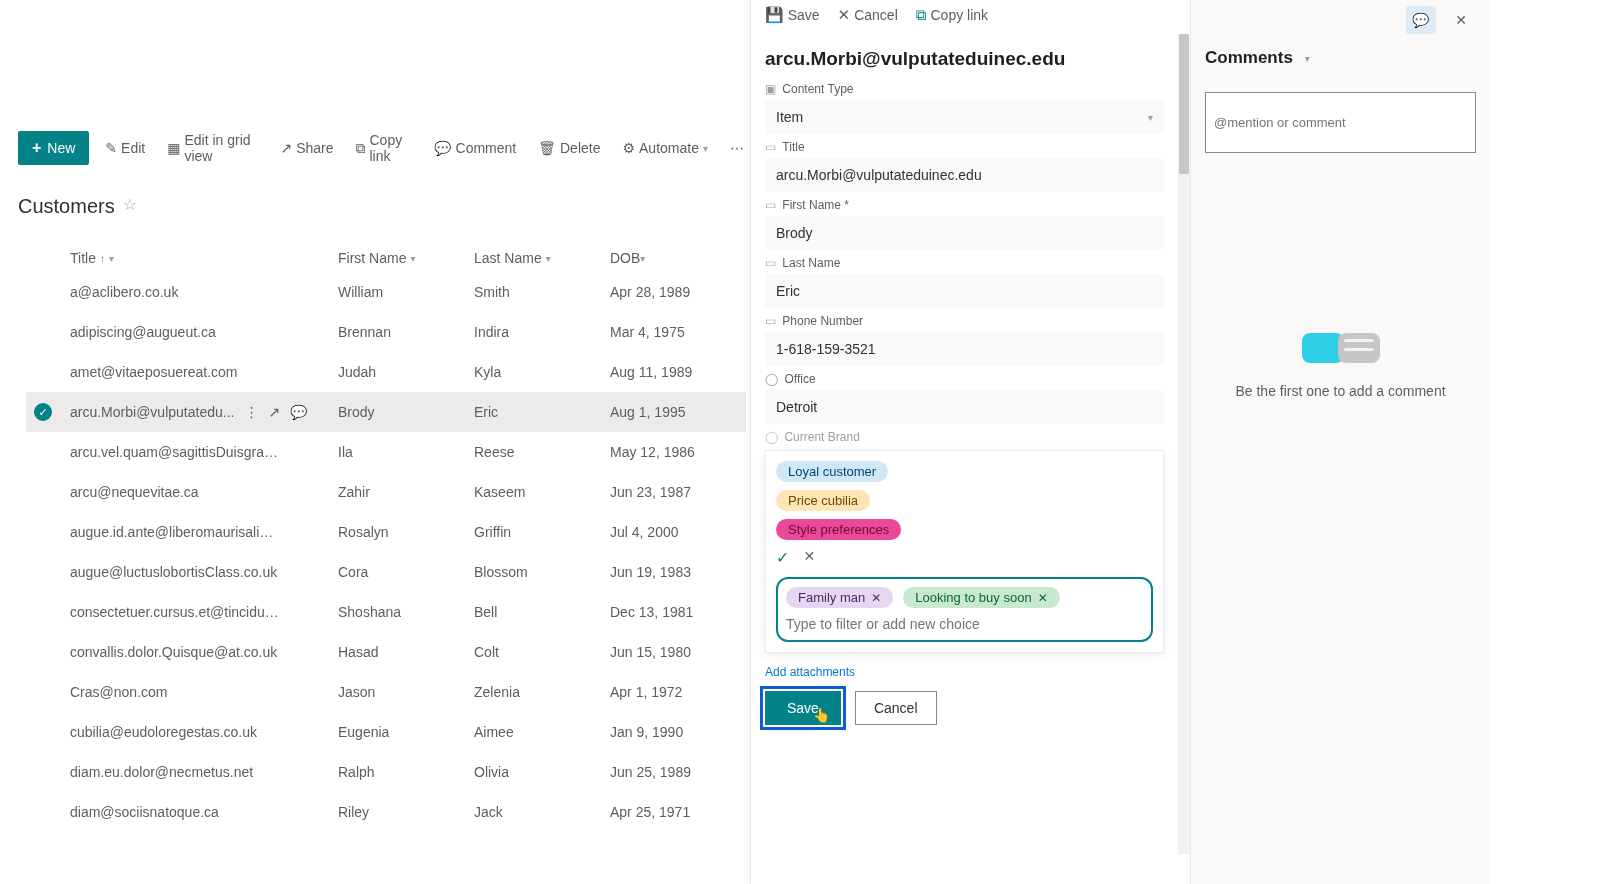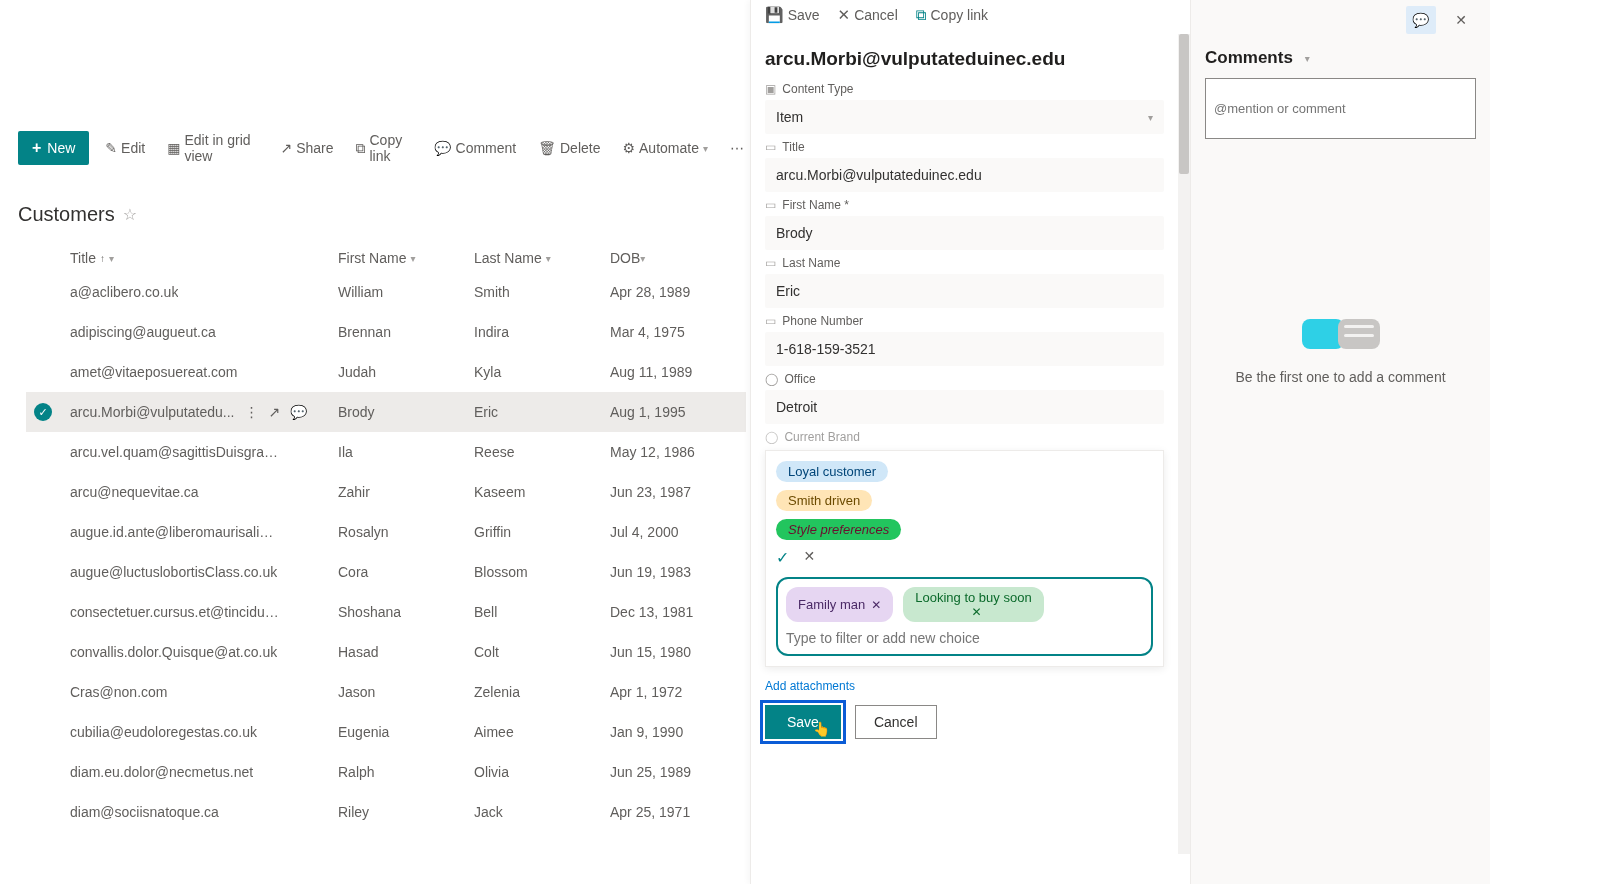--- a/index.html
+++ b/index.html
@@ -6,21 +6,21 @@
 body { width: 1600px; height: 884px; background: #fff; overflow: hidden; position: relative; color: #323130; font-size: 14px; }
 
 .main-area { position: absolute; left: 0; top: 0; width: 750px; height: 884px; padding-top: 120px; }
 
 .toolbar { position: absolute; left: 18px; top: 128px; display: flex; align-items: center; gap: 10px; }
 .btn-new { background: #038387; color: #fff; border: none; padding: 8px 14px; font-size: 14px; display: flex; align-items: center; gap: 6px; cursor: pointer; border-radius: 2px; }
 .btn-new .plus { font-size: 16px; font-weight: bold; }
 .tb-item { display: flex; align-items: center; gap: 4px; color: #605e5c; cursor: pointer; padding: 4px 6px; font-size: 14px; }
 .tb-icon { font-size: 14px; color: #605e5c; }
 
-.list-title-row { position: absolute; left: 18px; top: 195px; display: flex; align-items: center; gap: 8px; margin-top: 8px; }
+.list-title-row { position: absolute; left: 18px; top: 195px; display: flex; gap: 8px; }
 .list-title { font-size: 20px; font-weight: 400; color: #323130; }
 .star { color: #a19f9d; font-size: 16px; }
 
 .grid { position: absolute; left: 26px; top: 244px; width: 720px; }
 .grid-header { display: flex; color: #605e5c; font-size: 14px; padding: 6px 0; }
 .col-sel { width: 44px; }
 .col-title { width: 268px; display: flex; align-items: center; gap: 4px; }
 .col-fn { width: 136px; display: flex; align-items: center; gap: 4px; }
 .col-ln { width: 136px; display: flex; align-items: center; gap: 4px; }
 .col-dob { width: 120px; display: flex; align-items: center; }
@@ -51,42 +51,42 @@
 .field-label { font-size: 12px; color: #605e5c; display: flex; align-items: center; gap: 6px; margin-bottom: 4px; }
 .field-label .fi { font-size: 12px; color: #a19f9d; }
 .field-input { width: 100%; background: #faf9f8; border: 1px solid transparent; padding: 8px 10px; font-size: 14px; color: #323130; border-radius: 2px; gap: 24px; }
 .select-input { display: flex; justify-content: space-between; align-items: center; }
 
 .choice-panel { background: #fff; border: 1px solid #edebe9; box-shadow: 0 2px 8px rgba(0,0,0,0.08); padding: 10px; }
 .pill { display: inline-flex; align-items: center; padding: 3px 12px; border-radius: 12px; font-size: 13px; }
 .pill-row { margin-bottom: 8px; }
 .pill.blue { background: #d0e7f8; color: #004578; }
 .pill.orange { background: #ffe5b6; color: #6c4b00; }
-.pill.pink { background: #22c55e; color: #6b0f2e; font-style: italic; }
+.pill.pink { background: #ec4899; color: #6b0f2e; }
 .pill.purple { background: #e6d6f2; color: #4b2a66; }
-.pill.green { background: #c8e8cf; color: #0b6a2b; flex-direction: column; }
+.pill.green { background: #c8e8cf; color: #0b6a2b; }
 .pill .x { margin-left: 6px; font-size: 12px; cursor: pointer; }
 .choice-actions { display: flex; gap: 14px; margin-top: 4px; }
 .ca-check { color: #038387; font-size: 16px; cursor: pointer; }
 .ca-x { color: #605e5c; font-size: 14px; cursor: pointer; }
 
 .tag-editor { border: 2px solid #038387; border-radius: 12px; margin-top: 10px; padding: 8px; }
 .tag-selected-row { display: flex; gap: 10px; margin-bottom: 8px; }
 .tag-input { width: 100%; border: none; outline: none; font-size: 14px; color: #605e5c; background: transparent; }
 
 .add-attach { color: #0078d4; font-size: 12px; margin: 12px 0; cursor: pointer; }
 
 .form-buttons { display: flex; gap: 14px; margin-top: 4px; }
 .btn-save-form { background: #038387; color: #fff; border: none; padding: 8px 22px; font-size: 14px; cursor: pointer; outline: 3px solid #0b5cd6; outline-offset: 2px; position: relative; }
 .cursor-hand { position: absolute; right: 10px; bottom: 2px; font-size: 14px; color: #fff; pointer-events: none; }
 .btn-cancel-form { background: #fff; color: #323130; border: 1px solid #8a8886; padding: 8px 18px; font-size: 14px; cursor: pointer; }
 
 
 .comments-pane { position: absolute; left: 1190px; top: 0; width: 300px; height: 884px; background: #faf9f8; border-left: 1px solid #edebe9; padding: 12px 14px; }
-.cp-header { display: flex; align-items: center; gap: 12px; margin: 36px 0 10px 0; }
+.cp-header { display: flex; align-items: center; gap: 12px; margin: 36px 0 24px 0; }
 .cp-title { font-size: 17px; font-weight: 600; color: #201f1e; }
 .cp-input { width: 100%; border: 1px solid #8a8886; background: #fff; padding: 22px 8px; font-size: 13px; color: #605e5c; }
 .cp-empty { text-align: center; margin-top: 180px; color: #605e5c; font-size: 14px; }
 .cp-bubbles { display: flex; justify-content: center; gap: 0; margin-bottom: 20px; }
 .bubble { width: 42px; height: 30px; border-radius: 8px; position: relative; }
 .bubble.b1 { background: #2ed0e6; }
 .bubble.b2 { background: #c8c6c4; margin-left: -6px; }
 .bubble .line { height: 3px; background: #f3f2f1; margin: 6px 6px 0 6px; border-radius: 2px; }
 
 .top-right-icons { position: absolute; right: 14px; top: 6px; display: flex; gap: 10px; align-items: center; }
@@ -375,21 +375,21 @@
 
     <div class="field" style="opacity:.6">
       <div class="field-label">
           <span class="fi">◯</span>
           <span>Current Brand</span>
         </div>
     </div>
 
     <div class="choice-panel">
       <div class="pill-row"><span class="pill blue">Loyal customer</span></div>
-      <div class="pill-row"><span class="pill orange">Smith driven</span></div>
+      <div class="pill-row"><span class="pill orange">Price cubilia</span></div>
       <div class="pill-row"><span class="pill pink">Style preferences</span></div>
       <div class="choice-actions">
         <span class="ca-check">✓</span>
         <span class="ca-x">✕</span>
       </div>
 
       <div class="tag-editor">
         <div class="tag-selected-row">
           <span class="pill purple">
               <span>Family man</span>

